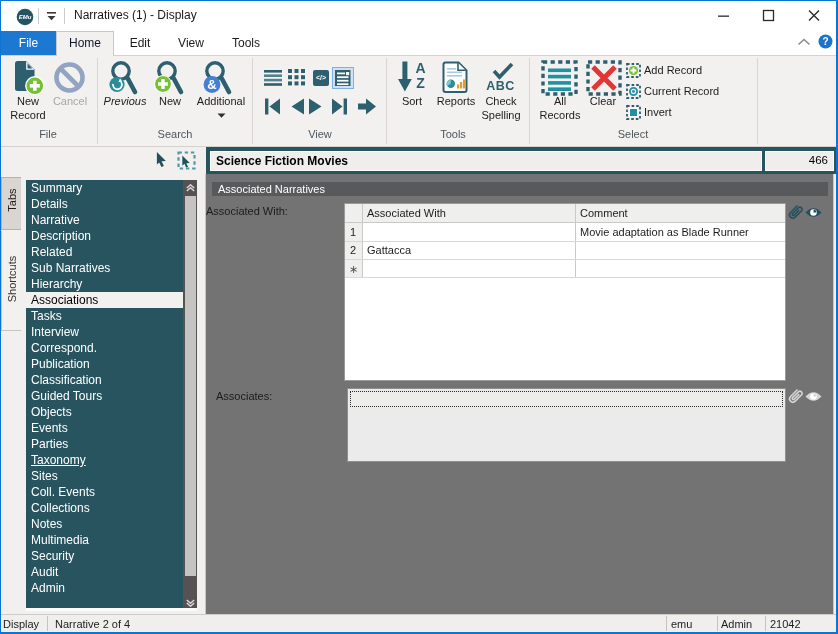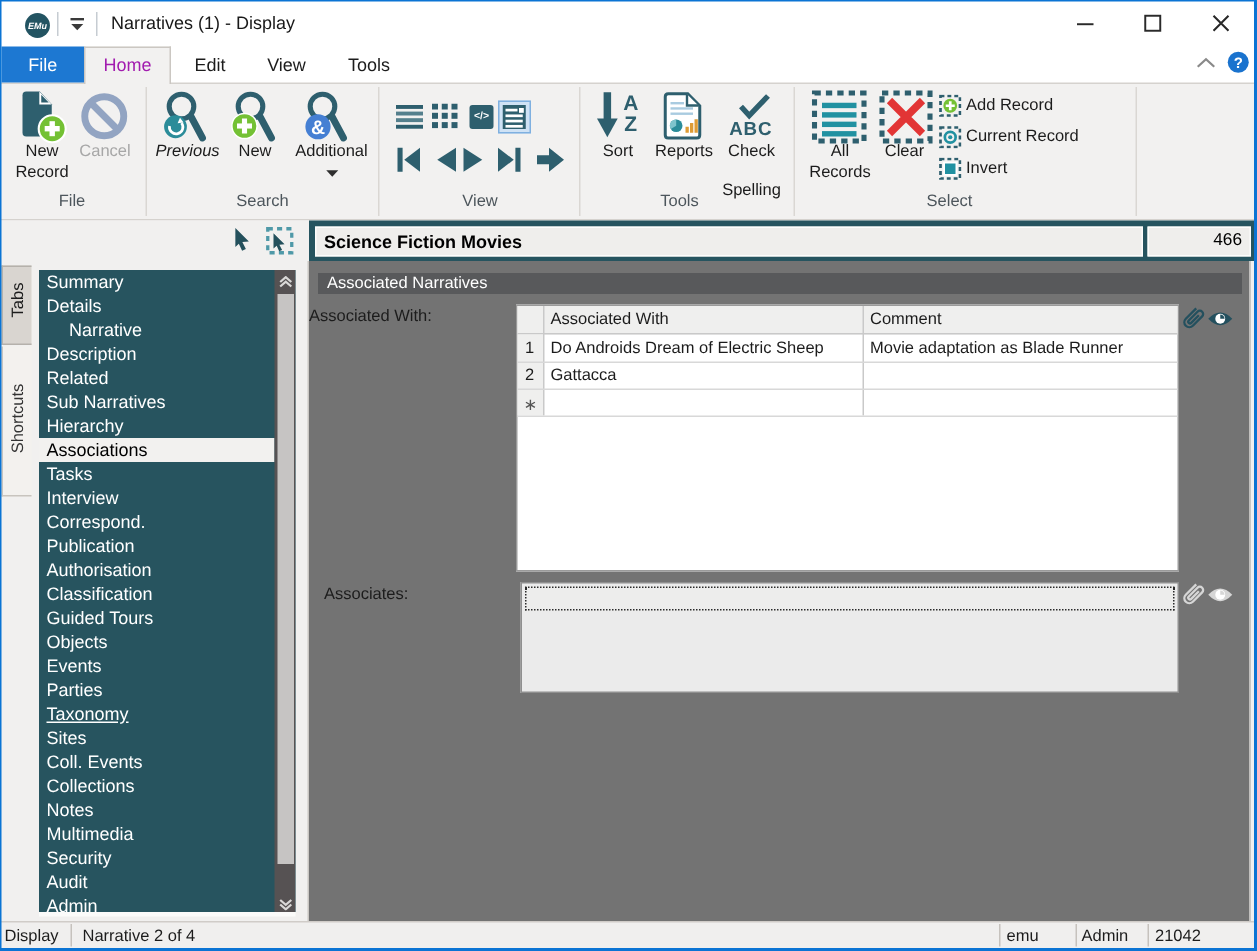--- a/index.html
+++ b/index.html
@@ -38,21 +38,21 @@
   <svg class="abs" style="left:713px;top:5px" width="110" height="22">
     <rect x="5" y="10.5" width="11" height="1.3" fill="#2a2a2a"></rect>
     <rect x="50.5" y="5.5" width="10" height="10" fill="none" stroke="#2a2a2a" stroke-width="1.3"></rect>
     <path d="M96,5.5 L106,15.5 M106,5.5 L96,15.5" stroke="#2a2a2a" stroke-width="1.4" fill="none"></path>
   </svg>
 </div>
 
 <div class="abs" style="left:0;top:30px;width:836px;height:26px;background:#fff;">
   <div class="abs" style="left:0;top:25px;width:836px;height:1px;background:#d5d2ce;"></div>
   <div class="abs" style="left:1px;top:1px;width:55px;height:24px;background:#1d78d2;color:#fff;font-size:12px;text-align:center;line-height:24px;">File</div>
-  <div class="abs" style="left:56px;top:1px;width:58px;height:25px;background:#f2f1f0;border:1px solid #cbc7c2;border-bottom:none;color:#a21caf;font-size:12px;text-align:center;line-height:23px;">Home</div>
+  <div class="abs" style="left:56px;top:1px;width:58px;height:25px;background:#f2f1f0;border:1px solid #cbc7c2;border-bottom:none;color:#0f172a;font-size:12px;text-align:center;line-height:23px;">Home</div>
   <div class="abs" style="left:122px;top:1px;width:36px;height:24px;color:#1c1c1c;font-size:12px;text-align:center;line-height:24px;">Edit</div>
   <div class="abs" style="left:170px;top:1px;width:42px;height:24px;color:#1c1c1c;font-size:12px;text-align:center;line-height:24px;">View</div>
   <div class="abs" style="left:224px;top:1px;width:44px;height:24px;color:#1c1c1c;font-size:12px;text-align:center;line-height:24px;">Tools</div>
   <svg class="abs" style="left:797px;top:8px" width="14" height="9">
           <path d="M1.5,6.5 L7,1.5 L12.5,6.5" stroke="#8a8a8a" stroke-width="1.5" fill="none"></path>
         </svg>
   <svg class="abs" style="left:818px;top:4px" width="15" height="15">
     <circle cx="7.5" cy="7.5" r="7" fill="#1a73ce"></circle>
     <text x="7.5" y="11" font-size="10" font-weight="bold" fill="#fff" text-anchor="middle" font-family="Liberation Sans">?</text>
   </svg>
@@ -174,21 +174,21 @@
     <rect x="15" y="23.5" width="2.2" height="4" fill="#df9c35"></rect>
     <rect x="18" y="21" width="2.2" height="6.5" fill="#df9c35"></rect>
     <rect x="21" y="18.5" width="2.2" height="9" fill="#df9c35"></rect>
   </svg>
   <div class="lbl ctr" style="left:428px;top:39px;width:56px;">Reports</div>
   <svg class="abs" style="left:484px;top:5px" width="36" height="34">
     <path d="M10,10 L15.5,16 L28,3" fill="none" stroke="#2e5f6e" stroke-width="3.6"></path>
     <text x="16.5" y="29" font-size="12.5" font-weight="bold" fill="#2e5f6e" text-anchor="middle" font-family="Liberation Sans" letter-spacing="0.5">ABC</text>
   </svg>
   <div class="lbl ctr" style="left:476px;top:39px;width:50px;">Check</div>
-  <div class="lbl ctr" style="left:476px;top:53px;width:50px;margin-top:12px;">Spelling</div>
+  <div class="lbl ctr" style="left:476px;top:53px;width:50px;">Spelling</div>
   <div class="grouplbl" style="left:423px;top:72px;width:60px;">Tools</div>
 
   <svg class="abs" style="left:541px;top:4px" width="38" height="37">
     <rect x="2" y="2" width="33" height="32" fill="none" stroke="#2e5f6e" stroke-width="3.4" stroke-dasharray="4.2,3.4"></rect>
     <g fill="#2191a1">
       <rect x="7" y="8.5" width="23" height="3.6"></rect>
       <rect x="7" y="14.8" width="23" height="3.6"></rect>
       <rect x="7" y="21.1" width="23" height="3.6"></rect>
       <rect x="7" y="27.4" width="23" height="3.6"></rect>
     </g>
@@ -244,31 +244,30 @@
   <div class="abs" style="left:-15px;top:16px;width:50px;transform:rotate(-90deg);transform-origin:center;font-size:11px;color:#1c1c1c;text-align:center;">Tabs</div>
 </div>
 <div class="abs" style="left:1px;top:231px;width:20px;height:100px;background:#f3f1ee;border:1px solid #c8c4be;border-right:none;border-top:none;">
   <div class="abs" style="left:-40px;top:42px;width:100px;transform:rotate(-90deg);transform-origin:center;font-size:11px;color:#333;text-align:center;">Shortcuts</div>
 </div>
 
 <div class="abs" style="left:26px;top:180px;width:171px;height:428px;background:#27545f;overflow:hidden;">
   <div id="items">
           <div style="height: 16px; line-height: 16px; padding-left: 5px; font-size: 12px; color: rgb(255, 255, 255); width: 157px;">Summary</div>
           <div style="height: 16px; line-height: 16px; padding-left: 5px; font-size: 12px; color: rgb(255, 255, 255); width: 157px;">Details</div>
-          <div style="height: 16px; line-height: 16px; padding-left: 20px; font-size: 12px; color: rgb(255, 255, 255); width: 175px;">Narrative</div>
+          <div style="height: 16px; line-height: 16px; padding-left: 5px; font-size: 12px; color: rgb(255, 255, 255); width: 175px;">Narrative</div>
           <div style="height: 16px; line-height: 16px; padding-left: 5px; font-size: 12px; color: rgb(255, 255, 255); width: 157px;">Description</div>
           <div style="height: 16px; line-height: 16px; padding-left: 5px; font-size: 12px; color: rgb(255, 255, 255); width: 157px;">Related</div>
           <div style="height: 16px; line-height: 16px; padding-left: 5px; font-size: 12px; color: rgb(255, 255, 255); width: 157px;">Sub Narratives</div>
           <div style="height: 16px; line-height: 16px; padding-left: 5px; font-size: 12px; color: rgb(255, 255, 255); width: 157px;">Hierarchy</div>
           <div style="height: 16px; line-height: 16px; padding-left: 5px; font-size: 12px; color: rgb(0, 0, 0); width: 157px; background: rgb(242, 241, 239);">Associations</div>
           <div style="height: 16px; line-height: 16px; padding-left: 5px; font-size: 12px; color: rgb(255, 255, 255); width: 157px;">Tasks</div>
           <div style="height: 16px; line-height: 16px; padding-left: 5px; font-size: 12px; color: rgb(255, 255, 255); width: 157px;">Interview</div>
           <div style="height: 16px; line-height: 16px; padding-left: 5px; font-size: 12px; color: rgb(255, 255, 255); width: 157px;">Correspond.</div>
           <div style="height: 16px; line-height: 16px; padding-left: 5px; font-size: 12px; color: rgb(255, 255, 255); width: 157px;">Publication</div>
-          <div style="height: 16px; line-height: 16px; padding-left: 5px; font-size: 12px; color: rgb(255, 255, 255); width: 157px;">Authorisation</div>
           <div style="height: 16px; line-height: 16px; padding-left: 5px; font-size: 12px; color: rgb(255, 255, 255); width: 157px;">Classification</div>
           <div style="height: 16px; line-height: 16px; padding-left: 5px; font-size: 12px; color: rgb(255, 255, 255); width: 157px;">Guided Tours</div>
           <div style="height: 16px; line-height: 16px; padding-left: 5px; font-size: 12px; color: rgb(255, 255, 255); width: 157px;">Objects</div>
           <div style="height: 16px; line-height: 16px; padding-left: 5px; font-size: 12px; color: rgb(255, 255, 255); width: 157px;">Events</div>
           <div style="height: 16px; line-height: 16px; padding-left: 5px; font-size: 12px; color: rgb(255, 255, 255); width: 157px;">Parties</div>
           <div style="height: 16px; line-height: 16px; padding-left: 5px; font-size: 12px; color: rgb(255, 255, 255); width: 157px; text-decoration: underline;">Taxonomy</div>
           <div style="height: 16px; line-height: 16px; padding-left: 5px; font-size: 12px; color: rgb(255, 255, 255); width: 157px;">Sites</div>
           <div style="height: 16px; line-height: 16px; padding-left: 5px; font-size: 12px; color: rgb(255, 255, 255); width: 157px;">Coll. Events</div>
           <div style="height: 16px; line-height: 16px; padding-left: 5px; font-size: 12px; color: rgb(255, 255, 255); width: 157px;">Collections</div>
           <div style="height: 16px; line-height: 16px; padding-left: 5px; font-size: 12px; color: rgb(255, 255, 255); width: 157px;">Notes</div>
@@ -304,21 +303,20 @@
     <div class="abs" style="left:0;top:0;width:440px;height:19px;background:#efefee;border-bottom:1px solid #c9c9c9;"></div>
     <div class="abs" style="left:0;top:19px;width:17px;height:54px;background:#efefee;"></div>
     <div class="abs" style="left:17px;top:0;width:1px;height:73px;background:#c9c9c9;"></div>
     <div class="abs" style="left:230px;top:0;width:1px;height:73px;background:#c9c9c9;"></div>
     <div class="abs" style="left:0;top:37px;width:440px;height:1px;background:#d8d8d8;"></div>
     <div class="abs" style="left:0;top:55px;width:440px;height:1px;background:#d8d8d8;"></div>
     <div class="abs" style="left:0;top:73px;width:440px;height:1px;background:#d8d8d8;"></div>
     <div class="lbl" style="left:22px;top:3px;">Associated With</div>
     <div class="lbl" style="left:235px;top:3px;">Comment</div>
     <div class="lbl" style="left:5px;top:22px;">1</div>
-    <div class="lbl" style="left:22px;top:22px;">Do Androids Dream of Electric Sheep</div>
     <div class="lbl" style="left:235px;top:22px;">Movie adaptation as Blade Runner</div>
     <div class="lbl" style="left:5px;top:40px;">2</div>
     <div class="lbl" style="left:22px;top:40px;">Gattacca</div>
     <div class="lbl" style="left:4px;top:59px;color:#555;">∗</div>
   </div>
 
   <svg class="abs" style="left:580px;top:29px" width="19" height="19" viewBox="0 0 19 19">
     <g transform="rotate(45 9.5 9.5)">
       <path d="M6,3.2 L6,13 A3.3,3.3 0 0 0 12.6,13 L12.6,4.2 A2.2,2.2 0 0 0 8.2,4.2 L8.2,12.4 A1.15,1.15 0 0 0 10.5,12.4 L10.5,5.2" fill="none" stroke="#24505e" stroke-width="1.55"></path>
     </g>

